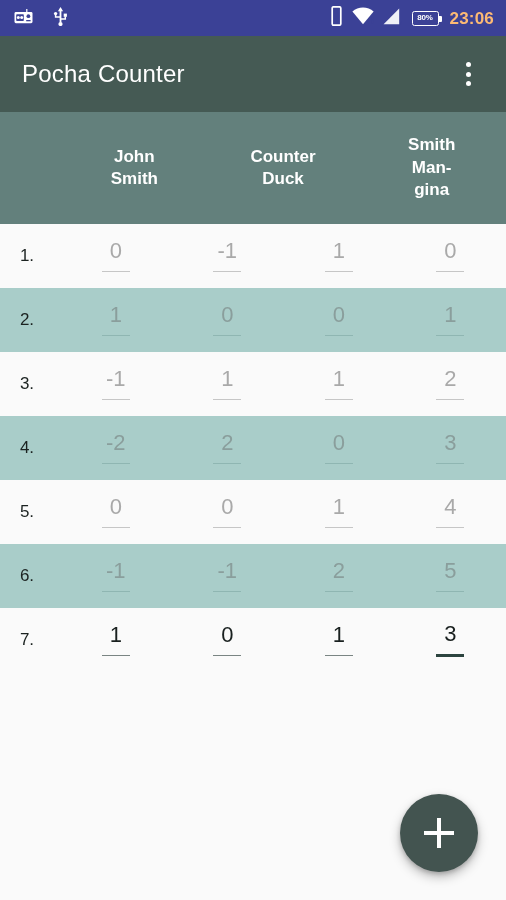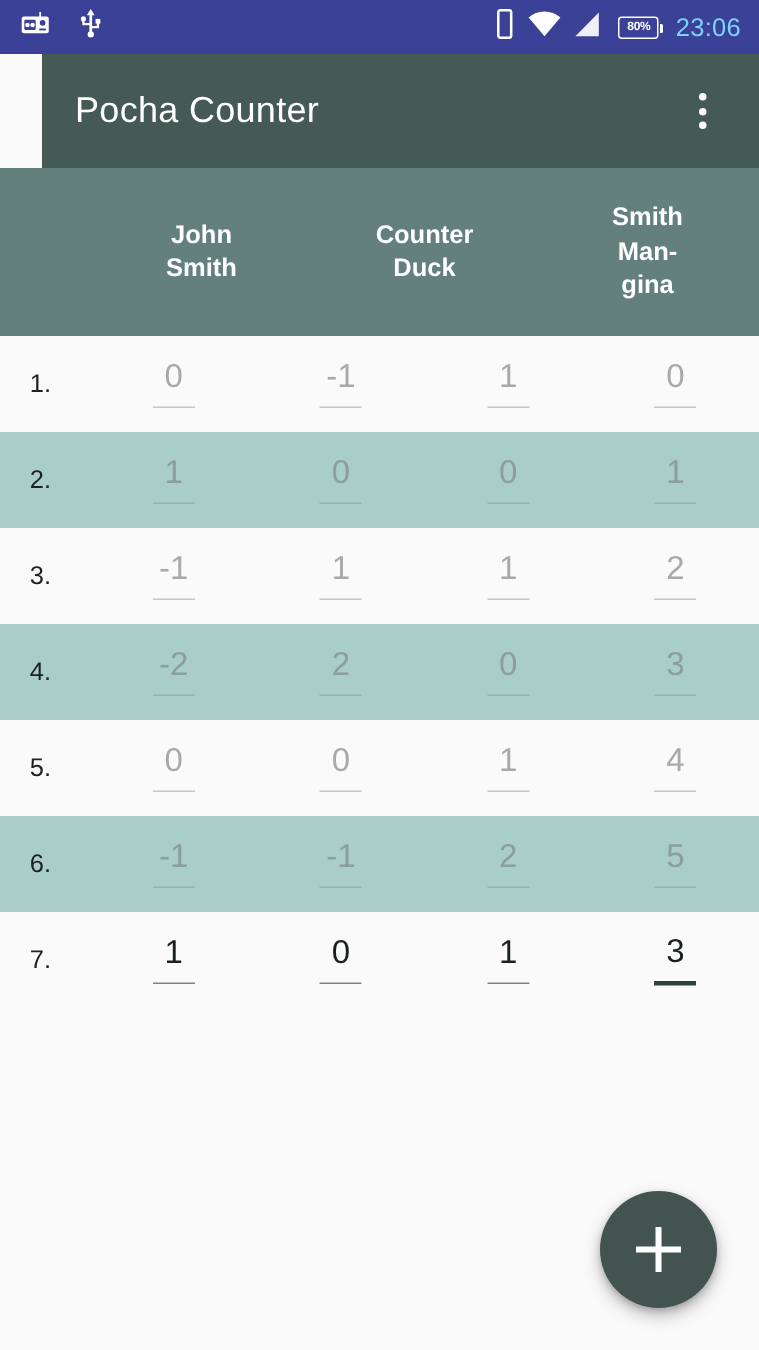--- a/index.html
+++ b/index.html
@@ -38,23 +38,23 @@
   }
   .status-right {
     margin-left: auto;
     display: flex;
     align-items: center;
     gap: 9px;
   }
   .sb-icon { display: block; }
   .status-time {
     font-size: 17px;
-    font-weight: 400;
+    font-weight: 700;
     letter-spacing: 0.2px;
-    color: #7dd3fc;
+    color: #fdba74;
     line-height: 1;
     padding-left: 2px;
   }
   .battery-box {
     position: relative;
     width: 27px;
     height: 15px;
     border: 1.6px solid #ffffff;
     border-radius: 2.5px;
     display: flex;
@@ -80,21 +80,20 @@
   }
 
   
   .app-bar {
     position: relative;
     height: 76px;
     background: #455a54;
     display: flex;
     align-items: center;
     padding: 0 16px 0 22px;
-    margin-left: 28px;
   }
   .app-title {
     font-size: 24px;
     font-weight: 500;
     color: #ffffff;
     letter-spacing: 0.2px;
   }
   .overflow-menu {
     margin-left: auto;
     width: 44px;

